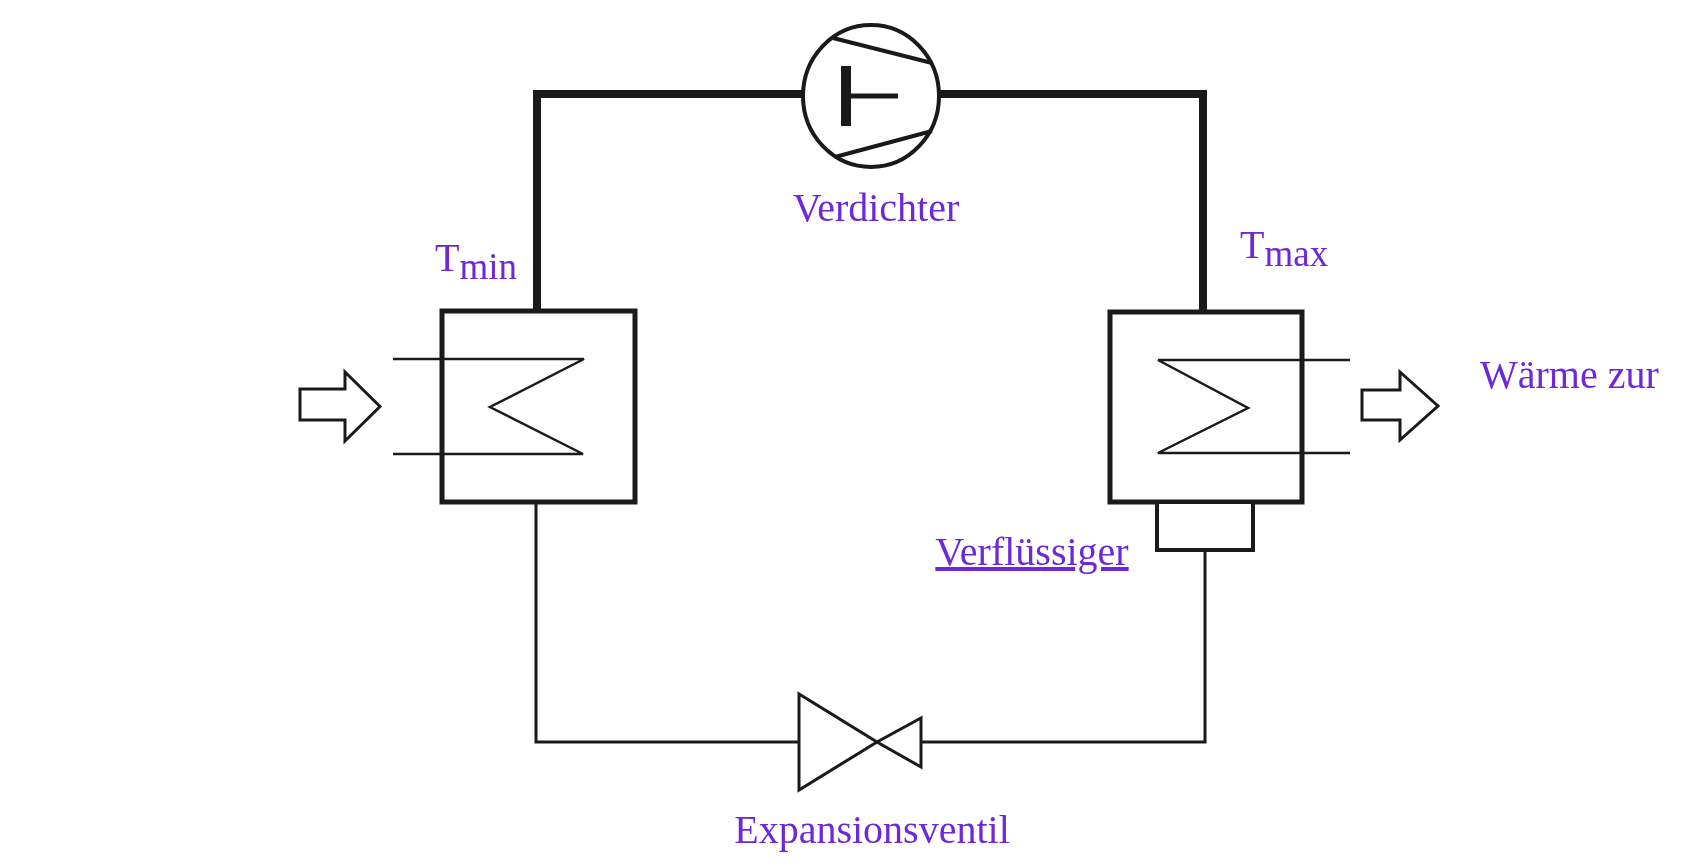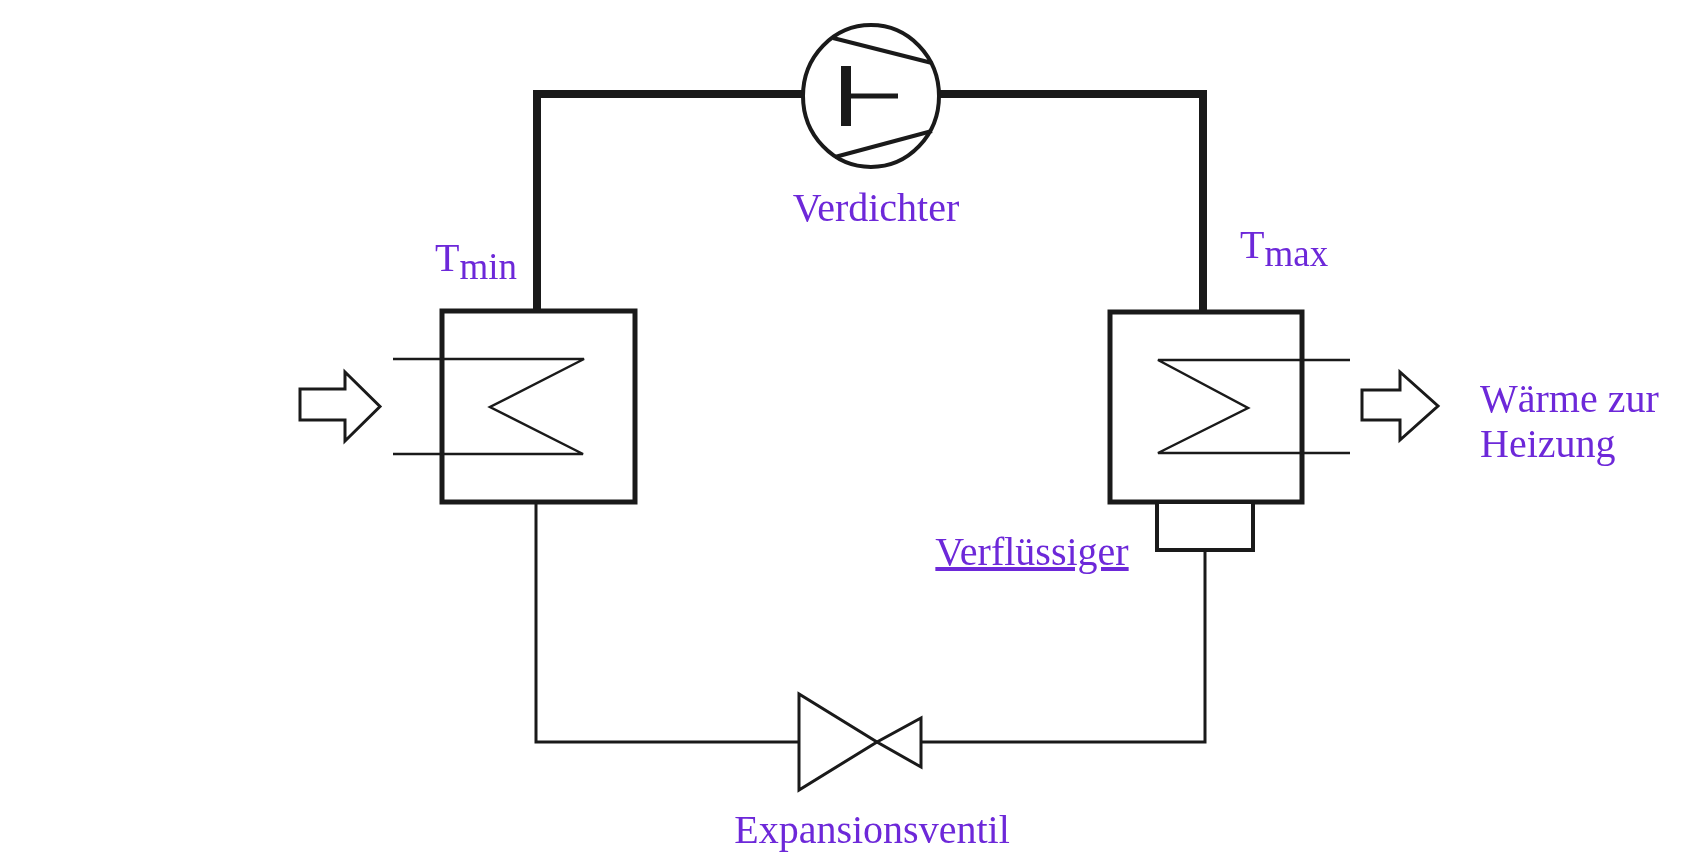--- a/index.html
+++ b/index.html
@@ -69,23 +69,22 @@
     </g>
   </svg>
 
   <div class="label centered" style="left:876px; top:184px;">Verdichter</div>
 
   <div class="label" style="left:435px; top:234px;"><span>T</span><span class="sub">min</span></div>
 
   <div class="label" style="left:1240px; top:221px;"><span>T</span><span class="sub">max</span></div>
 
 
-  <div class="label two-line" style="left:1480px; top:352px;margin-top:24px;">
+  <div class="label two-line" style="left:1480px; top:352px;">
     <div>Wärme zur</div>
-    <div>Heizung</div>
   </div>
 
 
   <div class="label centered" style="left:1032px; top:528px;text-decoration:underline;">Verflüssiger</div>
 
   <div class="label centered" style="left:872px; top:806px;text-align:center;">Expansionsventil</div>
 
 </div>
 
 </body></html>

